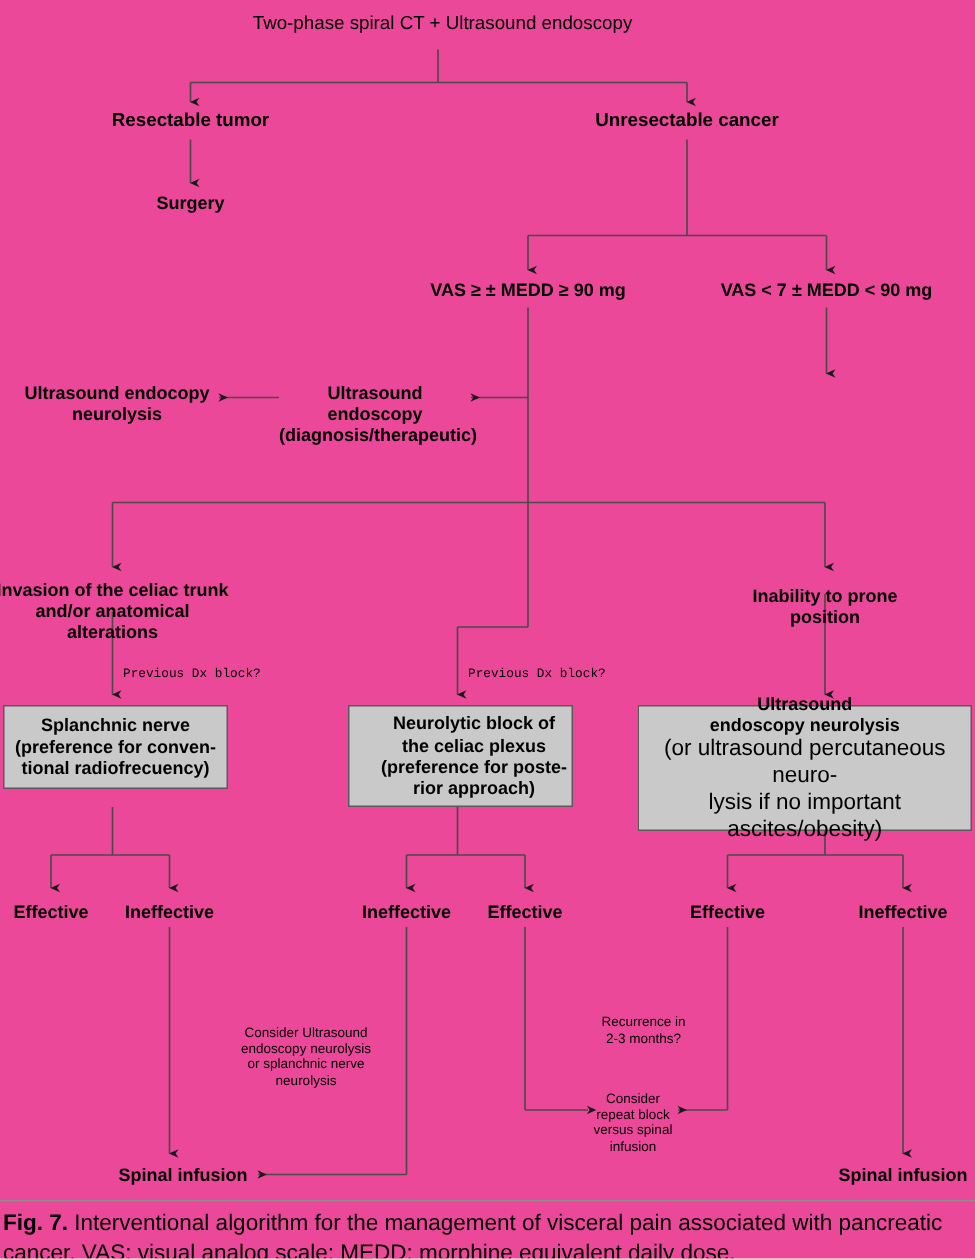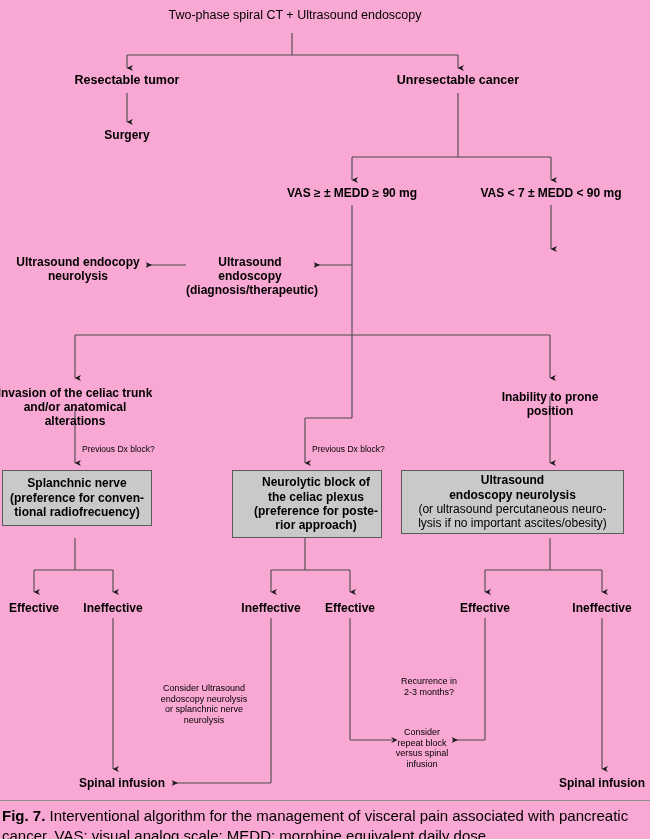--- a/index.html
+++ b/index.html
@@ -9,41 +9,41 @@
   }
   body {
     font-family: "Liberation Sans", sans-serif;
     color: #000000;
   }
   #figure {
     position: relative;
     width: 650px;
     height: 839px;
     overflow: hidden;
-    background: #f9a8d4;
+    background: #ec4899;
   }
   #edges {
     position: absolute;
     left: 0;
     top: 0;
     width: 650px;
     height: 839px;
     pointer-events: none;
   }
   .node {
     position: absolute;
     text-align: center;
     line-height: 1.18;
     white-space: pre-line;
   }
   .t13 { font-size: 12.5px; }
   .t12 { font-size: 12px; font-weight: bold; }
-  .t11 { font-size: 12px; }
+  .t11 { font-size: 15px; }
   .t9  { font-size: 9px; }
-  .t8  { font-size: 8.5px; }
+  .t8  { font-size: 8.5px; font-family: Liberation Mono, monospace; }
   .bold { font-weight: bold; }
   .graybox {
     position: absolute;
     background: #c9c9c9;
     border: 1px solid #5a5a5a;
     box-sizing: border-box;
     display: flex;
     flex-direction: column;
     align-items: center;
     justify-content: center;
@@ -192,21 +192,21 @@
 tional radiofrecuency)</div>
   </div>
 
   <div class="graybox" style="left:232px; top:470px; width:150px; height:68px;padding-left:18px;">
     <div class="title t12">Neurolytic block of
 the celiac plexus</div>
     <div class="sub t12">(preference for poste-
 rior approach)</div>
   </div>
 
-  <div class="graybox" style="left:401px; top:470px; width:223px; height:64px;">
+  <div class="graybox" style="left:425px; top:470px; width:223px; height:84px;">
     <div class="title t12">Ultrasound
 endoscopy neurolysis</div>
     <div class="sub t11">(or ultrasound percutaneous neuro-
 lysis if no important ascites/obesity)</div>
   </div>
 
   <div class="node t12" style="left:-6px; top:601px; width:80px;">Effective</div>
   <div class="node t12" style="left:68px; top:601px; width:90px;">Ineffective</div>
 
   <div class="node t12" style="left:226px; top:601px; width:90px;">Ineffective</div>

